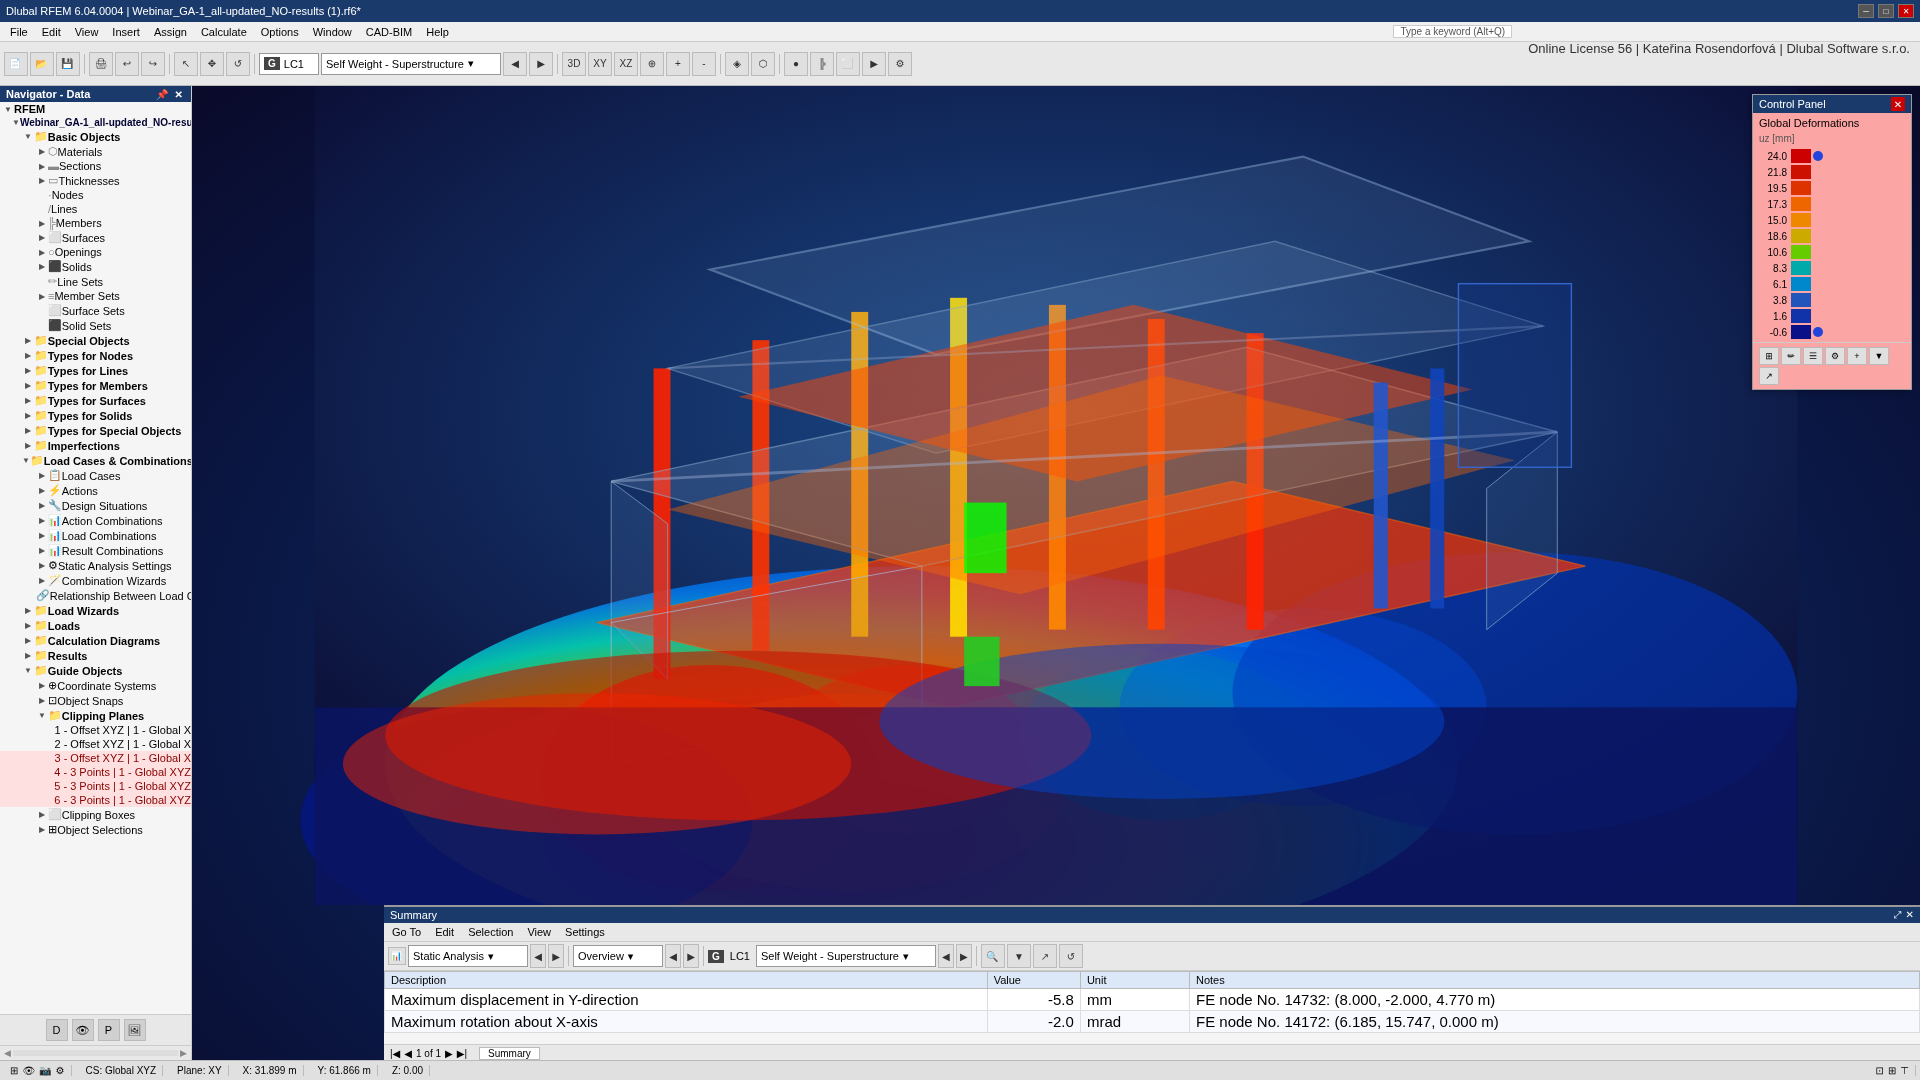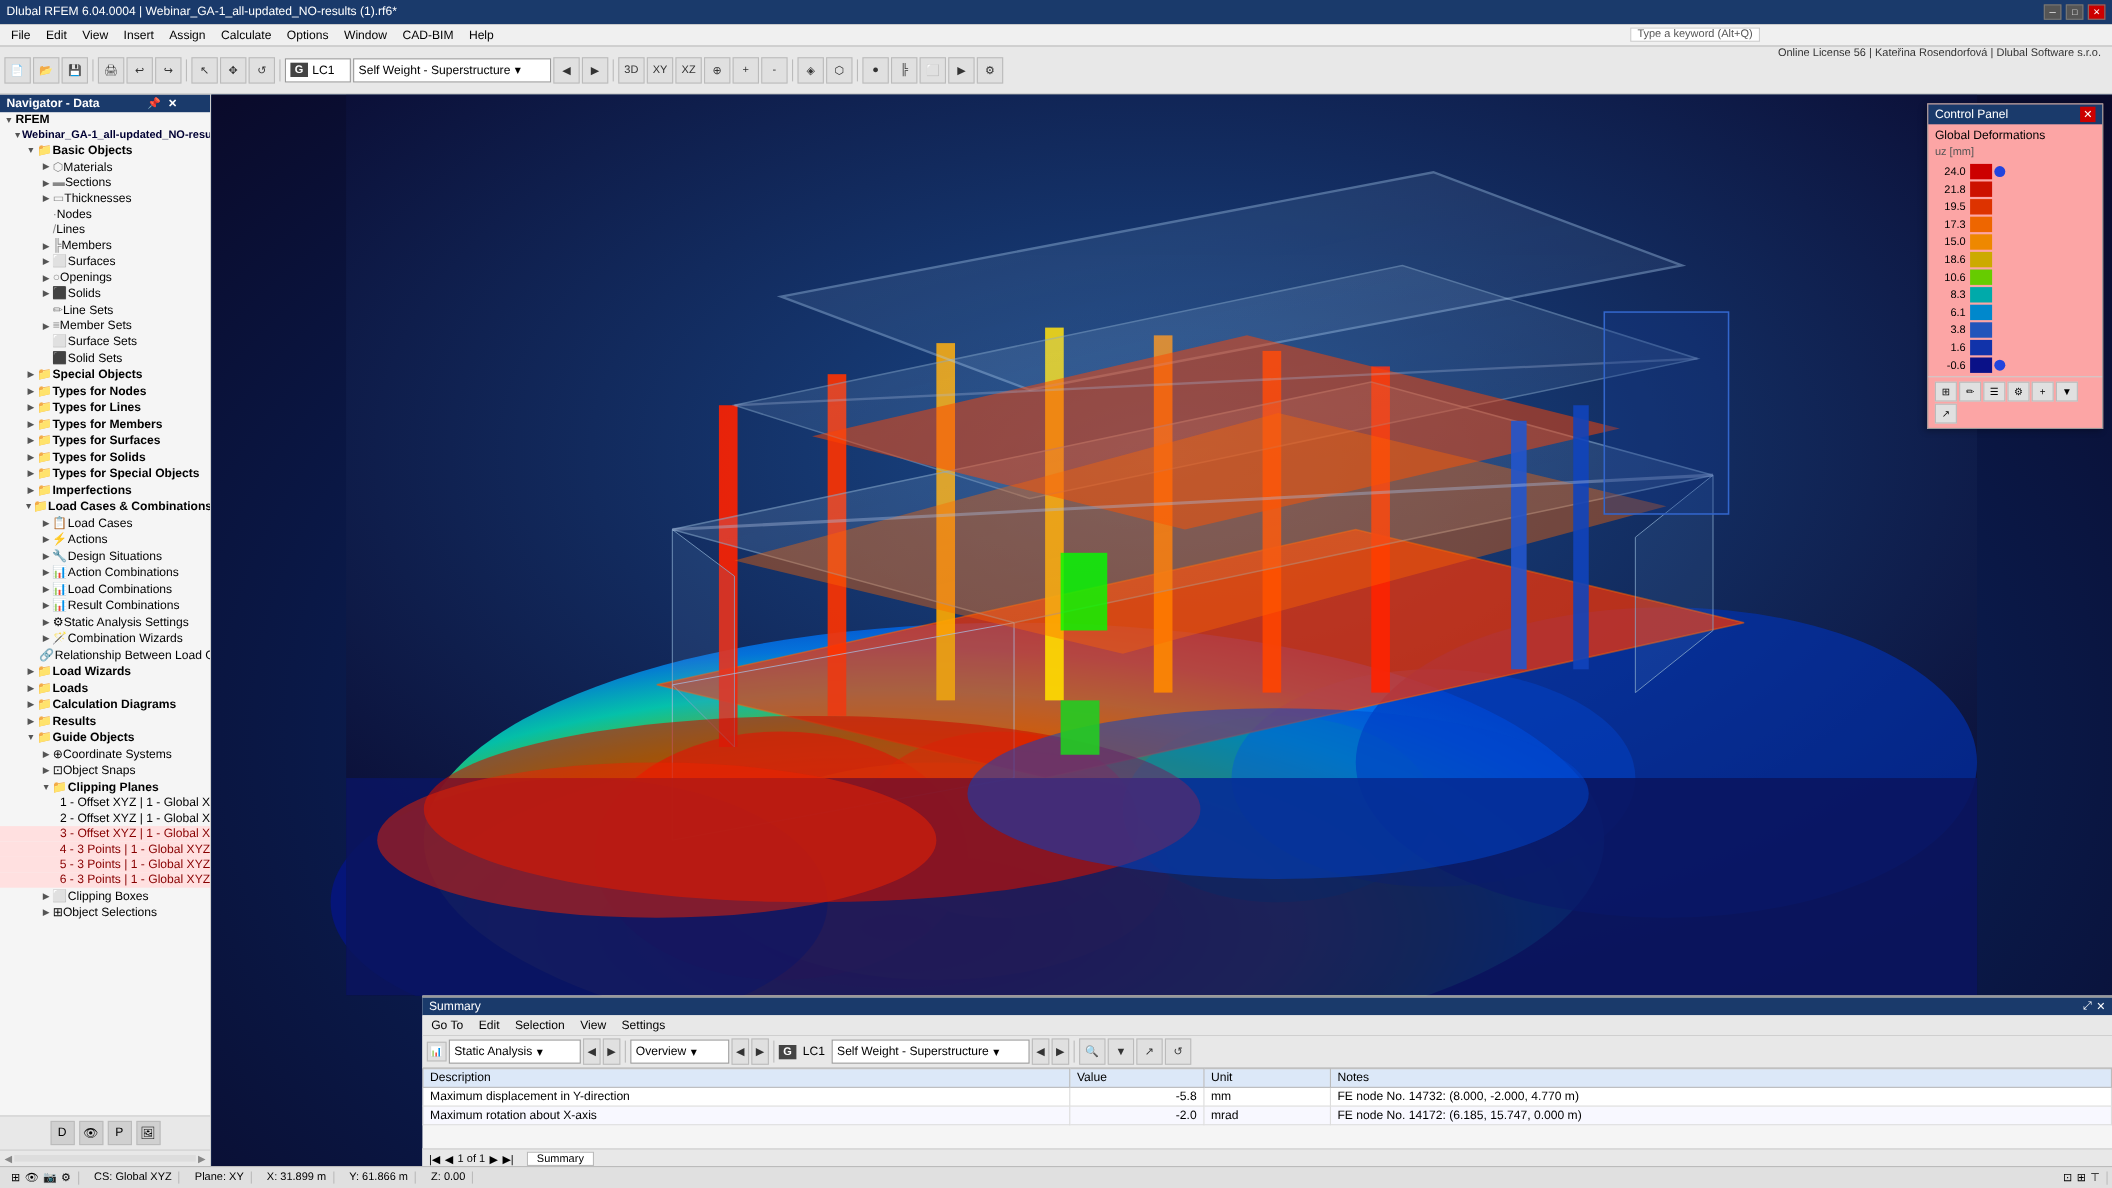--- a/index.html
+++ b/index.html
@@ -41,21 +41,21 @@
     
     #main-layout { display: flex; width: 100%; height: calc(1080px - 22px - 20px - 44px - 20px); }
 
     
     #navigator {
       width: 192px; min-width: 192px; background: #f5f5f5; border-right: 1px solid #ccc;
       display: flex; flex-direction: column; overflow: hidden;
     }
     #nav-header {
       background: #1a3a6b; color: #fff; padding: 2px 6px; font-size: 11px; font-weight: bold;
-      display: flex; align-items: center;  gap: 42px;
+      display: flex; align-items: center; justify-content: space-between; gap: 42px;
     }
     #nav-header .nav-controls { display: flex; gap: 2px; }
     #nav-header .nav-btn { color: #fff; cursor: pointer; font-size: 10px; padding: 0 2px; }
     #nav-tree { flex: 1; overflow-y: auto; overflow-x: hidden; }
     .tree-item {
       display: flex; align-items: center; padding: 1px 0; cursor: pointer; white-space: nowrap;
     }
     .tree-toggle { width: 12px; display: inline-flex; align-items: center; justify-content: center; font-size: 8px; color: #555; }
     .tree-label { font-size: 11px; }
     .tree-section { font-weight: bold; }
@@ -109,21 +109,21 @@
     #bottom-toolbar2 {
       background: #e8e8e8; border-bottom: 1px solid #ccc; padding: 2px 4px;
       display: flex; align-items: center; gap: 2px;
     }
     #results-table { width: 100%; border-collapse: collapse; }
     #results-table th {
       background: #dce8f8; border: 1px solid #bbb; padding: 2px 6px;
       font-size: 11px; text-align: left; font-weight: normal;
     }
     #results-table td {
-      border: 1px solid #ddd; padding: 2px 6px; font-size: 11px;
+      border: 1px solid #ddd; padding: 2px 6px; font-size: 15px;
     }
     #results-table tr:nth-child(even) td { background: #f8f8ff; }
     #results-table tr:nth-child(odd) td { background: #fff; }
     .val-cell { text-align: right; }
 
     
     #statusbar {
       width: 100%; height: 20px; background: #e0e0e0; border-top: 1px solid #bbb;
       display: flex; align-items: center; padding: 0 4px; gap: 8px; font-size: 10px;
     }
@@ -157,21 +157,21 @@
   <span class="menu-item">View</span>
   <span class="menu-item">Insert</span>
   <span class="menu-item">Assign</span>
   <span class="menu-item">Calculate</span>
   <span class="menu-item">Options</span>
   <span class="menu-item">Window</span>
   <span class="menu-item">CAD-BIM</span>
   <span class="menu-item">Help</span>
   <div style="flex:1"></div>
   <span style="font-size:10px; padding: 0 6px; color:#555; border: 1px solid #ccc; background:#fff; cursor:pointer;">Type a keyword (Alt+Q)</span>
-  <span style="font-size:10px; padding: 0 6px; color:#333; margin-left:8px;margin-top:34px;">Online License 56 | Kateřina Rosendorfová | Dlubal Software s.r.o.</span>
+  <span style="font-size:13px; padding: 0 6px; color:#333; margin-left:8px;margin-top:34px;">Online License 56 | Kateřina Rosendorfová | Dlubal Software s.r.o.</span>
 </div>
 
 <div id="toolbar">
   <div class="tb-btn">📄</div>
   <div class="tb-btn">📂</div>
   <div class="tb-btn">💾</div>
   <div class="tb-sep"></div>
   <div class="tb-btn">🖨</div>
   <div class="tb-btn">↩</div>
   <div class="tb-btn">↪</div>

